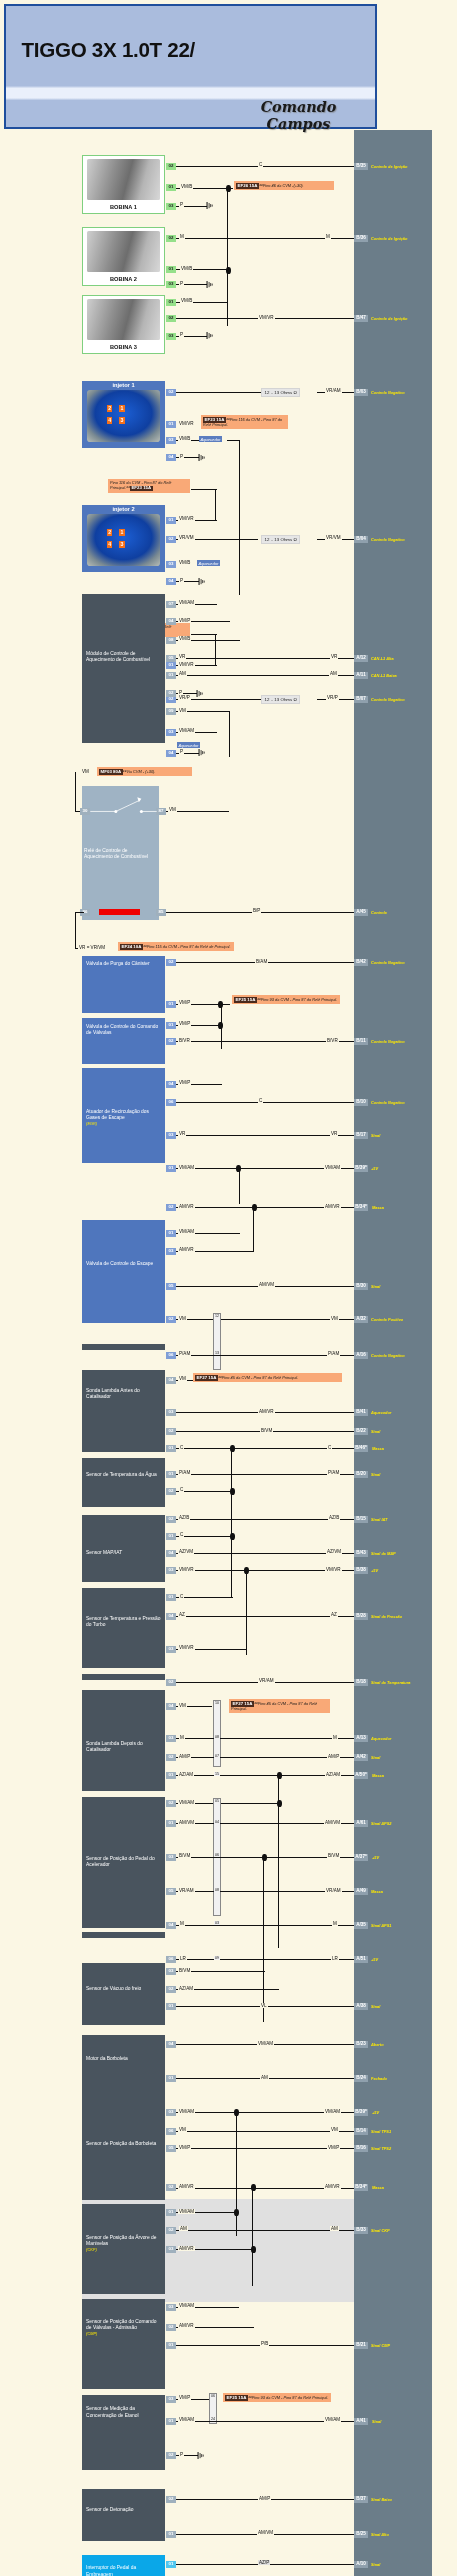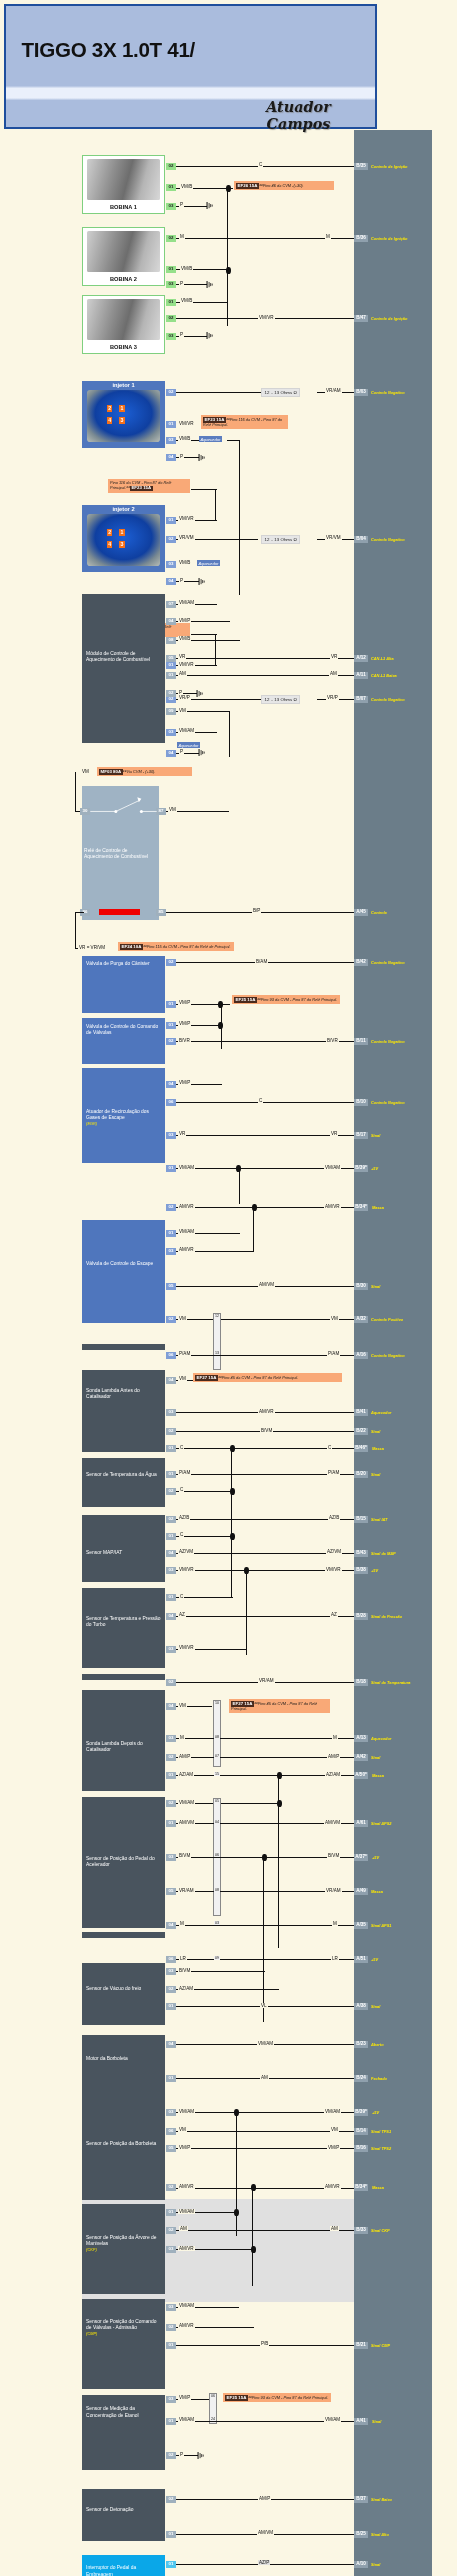--- a/index.html
+++ b/index.html
@@ -136,23 +136,23 @@
   .relay-box {
     position:absolute; background:#9fb3c4; color:#fff; font-size:4.9px;
     line-height:6.2px; padding:2.1px;
   }
   .relay-coil { position:absolute; background:#f00000; height:6.2px; }
 </style>
 </head>
 <body>
 
 <div class="title-bar">
-  <div class="title-text">TIGGO 3X 1.0T 41/</div>
-</div>
-<div class="signature">Atuador Campos</div>
+  <div class="title-text">TIGGO 3X 1.0T 22/</div>
+</div>
+<div class="signature">Comando Campos</div>
 
 <div class="ecu-col"></div>
 
 <div class="grey-band" style="top:2199px;height:103px;"></div>
 
 <div class="blk white" style="top:155px;height:59px;padding:0;">
   <div class="coil-img" style="left:4.1px;top:3.1px;right:4.1px;height:41px;"></div>
   <div class="coil-label" style="bottom:3.1px;left:0;">BOBINA 1</div>
 </div>
 <div class="pin green" style="left:166px;top:163px;">02</div>

